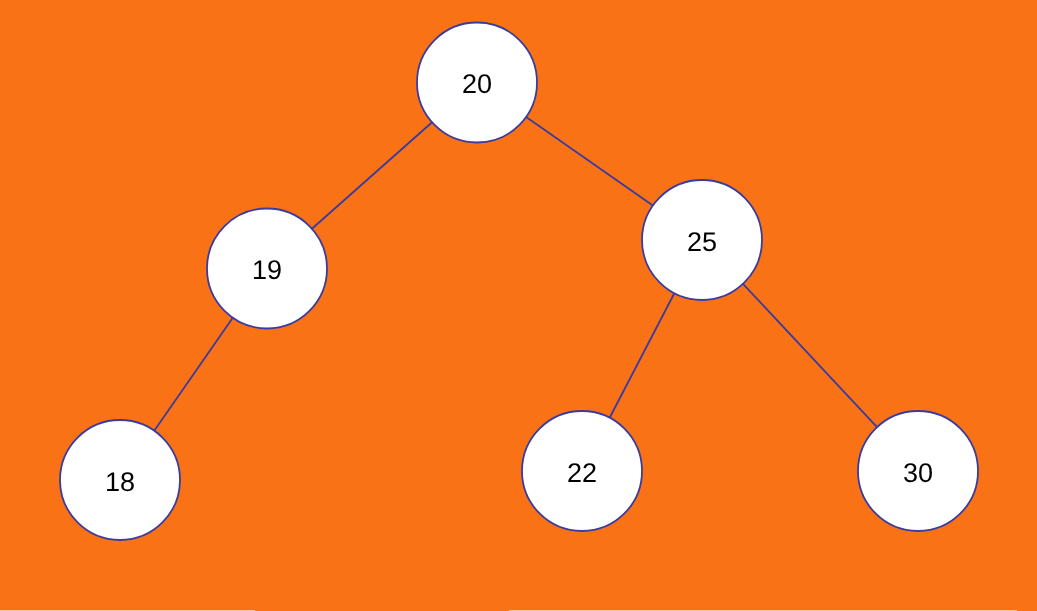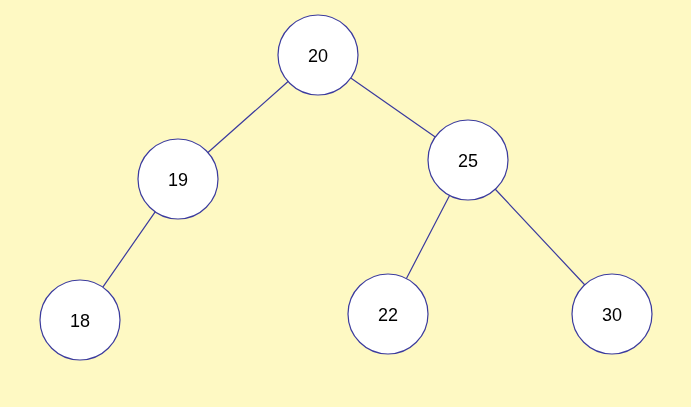--- a/index.html
+++ b/index.html
@@ -7,21 +7,21 @@
     padding: 0;
     background: #ffffff;
   }
   body {
     font-family: "Liberation Sans", sans-serif;
   }
   #canvas-wrap {
     position: relative;
     width: 691px;
     height: 407px;
-    background: #fef9c3;
+    background: #f97316;
     overflow: hidden;
   }
   #tree-svg {
     position: absolute;
     left: 0;
     top: 0;
     display: block;
   }
   .tree-edge {
     fill: none;

